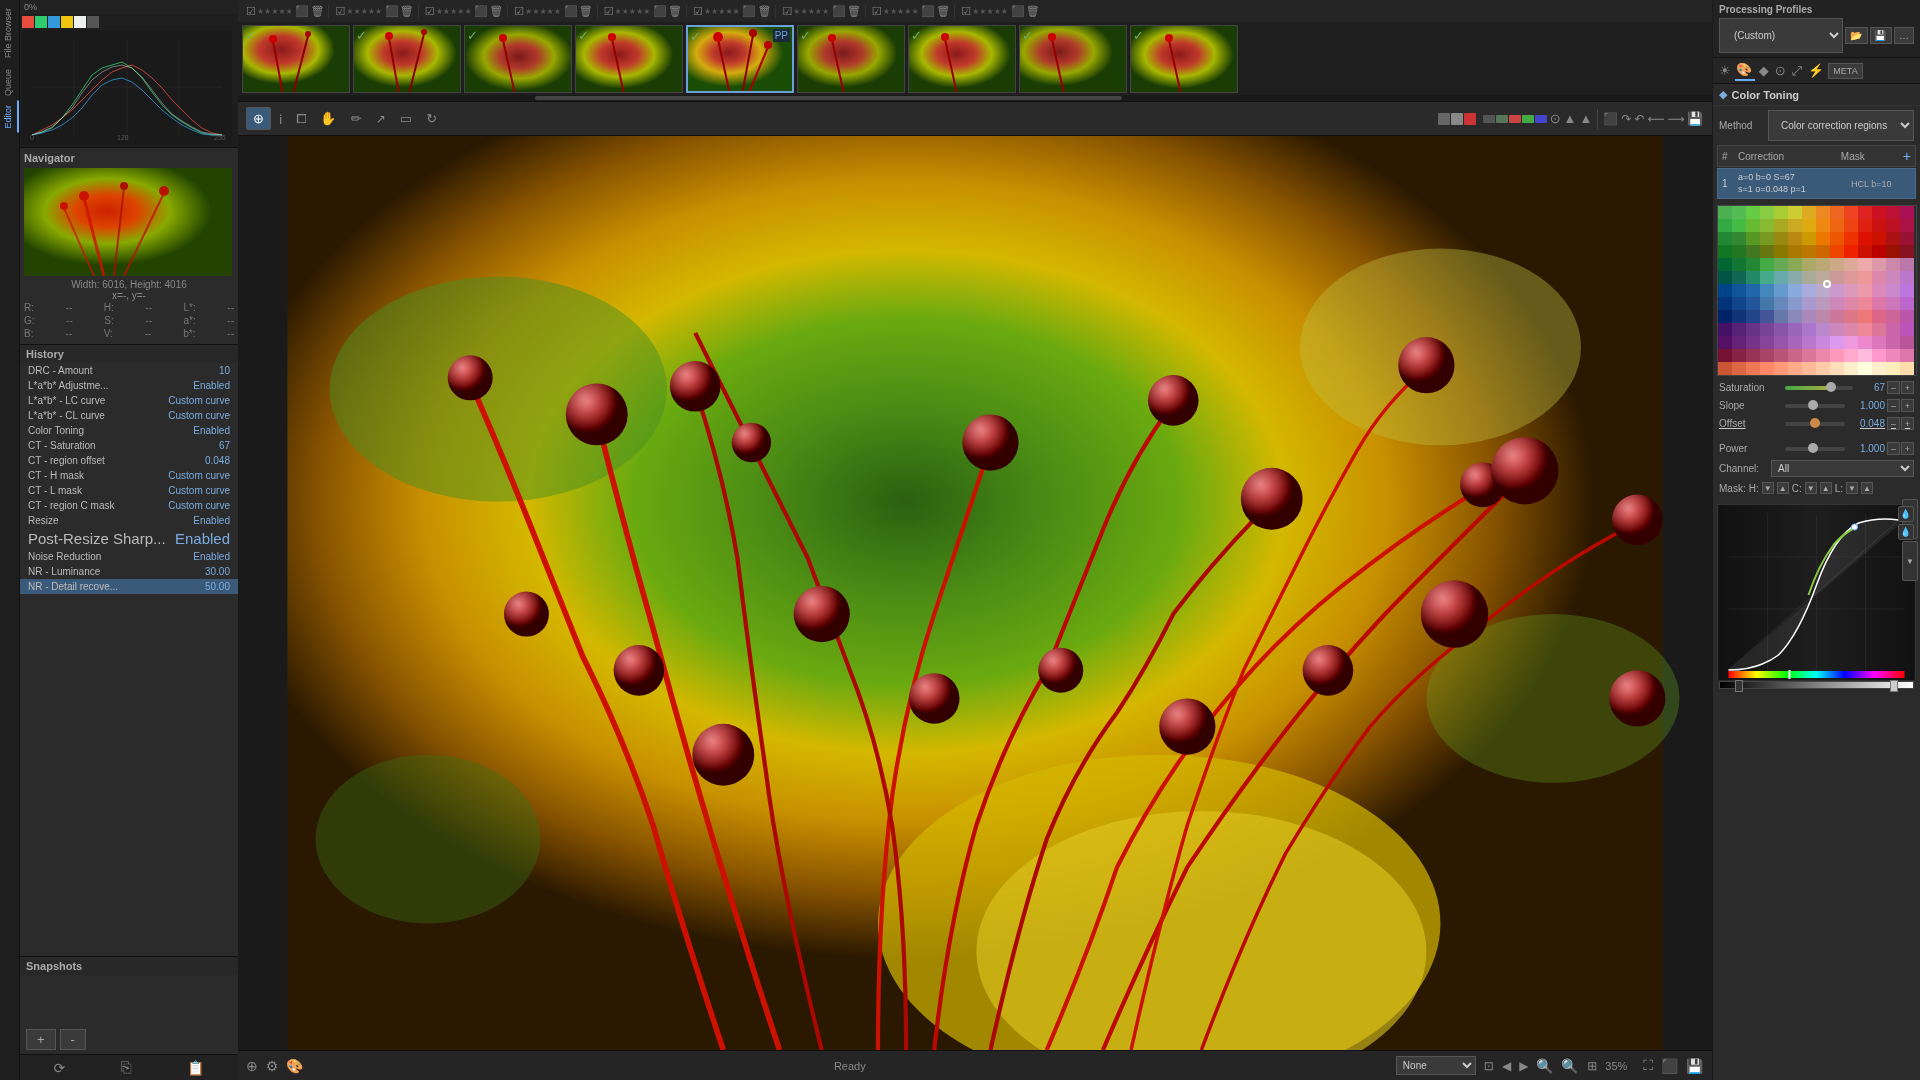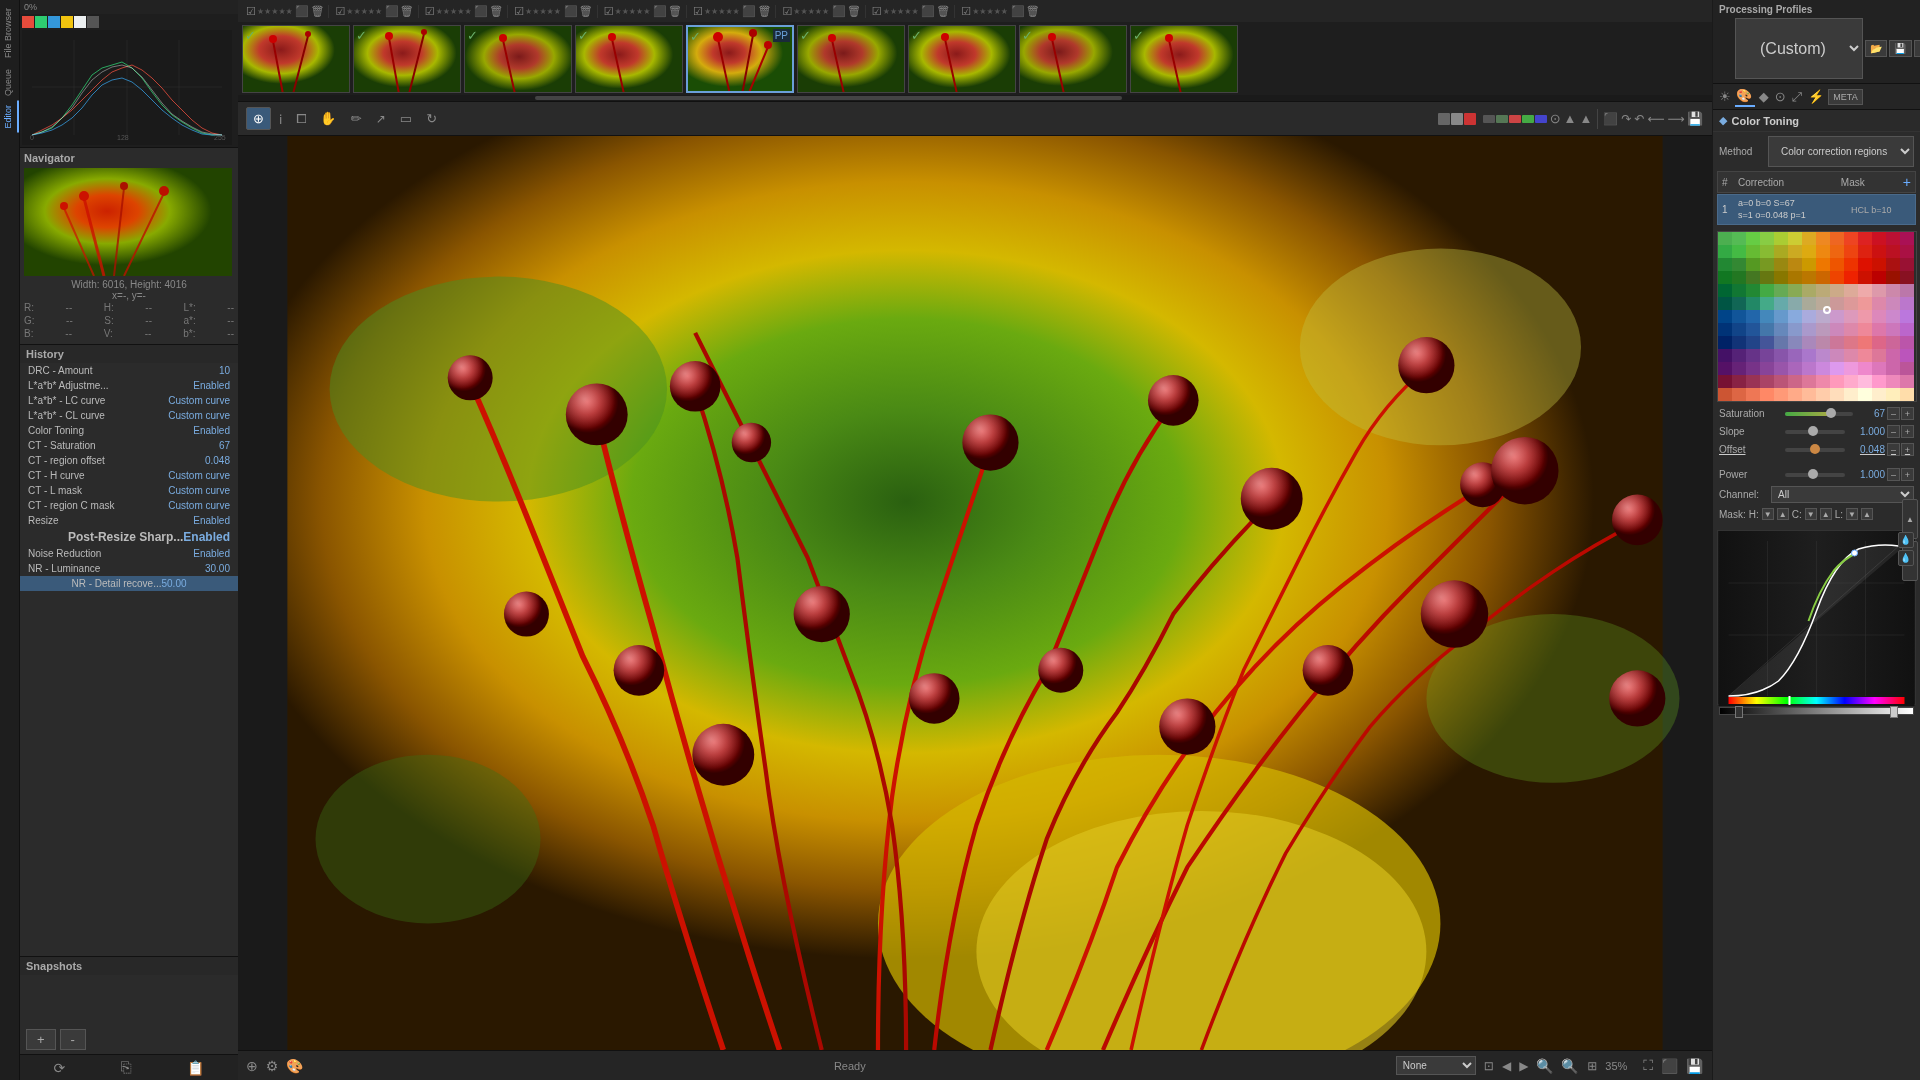--- a/index.html
+++ b/index.html
@@ -143,48 +143,48 @@
         </div>
         <div style="display: flex; justify-content: space-between; padding: 2px 8px; font-size: 10px; cursor: pointer;">
           <span style="color:#bbb;">CT - Saturation</span>
           <span style="color:#7aace0;">67</span>
         </div>
         <div style="display: flex; justify-content: space-between; padding: 2px 8px; font-size: 10px; cursor: pointer;">
           <span style="color:#bbb;">CT - region offset</span>
           <span style="color:#7aace0;">0.048</span>
         </div>
         <div style="display: flex; justify-content: space-between; padding: 2px 8px; font-size: 10px; cursor: pointer;">
-          <span style="color:#bbb;">CT - H curve</span>
+          <span style="color:#bbb;">CT - H mask</span>
           <span style="color:#7aace0;">Custom curve</span>
         </div>
         <div style="display: flex; justify-content: space-between; padding: 2px 8px; font-size: 10px; cursor: pointer;">
           <span style="color:#bbb;">CT - L mask</span>
           <span style="color:#7aace0;">Custom curve</span>
         </div>
         <div style="display: flex; justify-content: space-between; padding: 2px 8px; font-size: 10px; cursor: pointer;">
           <span style="color:#bbb;">CT - region C mask</span>
           <span style="color:#7aace0;">Custom curve</span>
         </div>
         <div style="display: flex; justify-content: space-between; padding: 2px 8px; font-size: 10px; cursor: pointer;">
           <span style="color:#bbb;">Resize</span>
           <span style="color:#7aace0;">Enabled</span>
         </div>
-        <div style="display: flex; justify-content: flex-end; padding: 2px 8px; font-size: 12px; cursor: pointer; font-weight: bold;">
+        <div style="display: flex; justify-content: space-between; padding: 2px 8px; font-size: 15px; cursor: pointer;">
           <span style="color:#bbb;">Post-Resize Sharp...</span>
           <span style="color:#7aace0;">Enabled</span>
         </div>
         <div style="display: flex; justify-content: space-between; padding: 2px 8px; font-size: 10px; cursor: pointer;">
           <span style="color:#bbb;">Noise Reduction</span>
           <span style="color:#7aace0;">Enabled</span>
         </div>
         <div style="display: flex; justify-content: space-between; padding: 2px 8px; font-size: 10px; cursor: pointer;">
           <span style="color:#bbb;">NR - Luminance</span>
           <span style="color:#7aace0;">30.00</span>
         </div>
-        <div style="display: flex; justify-content: center; padding: 2px 8px; font-size: 10px; cursor: pointer; background: rgb(58, 90, 122);">
+        <div style="display: flex; justify-content: space-between; padding: 2px 8px; font-size: 10px; cursor: pointer; background: rgb(58, 90, 122);">
           <span style="color:#bbb;">NR - Detail recove...</span>
           <span style="color:#7aace0;">50.00</span>
         </div>
       </div>
   </div>
 
   <div style="border-bottom:1px solid #111;min-height:80px;">
     <div style="font-weight:bold;font-size:11px;color:#aaa;padding:3px 6px;background:#282828;">Snapshots</div>
     <div style="height:50px;"></div>
     <div style="display:flex;gap:4px;padding:4px 6px;">
@@ -620,21 +620,21 @@
     <button style="background:none;border:none;color:#888;cursor:pointer;font-size:14px;">⬛</button>
     <button style="background:none;border:none;color:#888;cursor:pointer;font-size:14px;">💾</button>
   </div>
 </div>
 
 <div id="right-panel" style="width:208px;background:#2b2b2b;display:flex;flex-direction:column;border-left:1px solid #1a1a1a;flex-shrink:0;">
 
   <div style="padding:4px 6px;background:#222;border-bottom:1px solid #111;">
     <div style="font-size:10px;color:#aaa;margin-bottom:3px;font-weight:bold;">Processing Profiles</div>
     <div style="display:flex;align-items:center;gap:2px;">
-      <select style="background:#3a3a3a;border:1px solid #555;color:#ccc;padding:20px;font-size:16px;flex:1;margin-left:16px;">
+      <select style="background:#3a3a3a;border:1px solid #555;color:#ccc;padding:10px;font-size:10px;flex:1;">
         <option>(Custom)</option>
       </select>
       <button style="background:#3a3a3a;border:1px solid #555;color:#aaa;cursor:pointer;padding:2px 4px;font-size:10px;">📂</button>
       <button style="background:#3a3a3a;border:1px solid #555;color:#aaa;cursor:pointer;padding:2px 4px;font-size:10px;">💾</button>
       <button style="background:#3a3a3a;border:1px solid #555;color:#aaa;cursor:pointer;padding:2px 4px;font-size:10px;">…</button>
     </div>
   </div>
 
   <div style="display:flex;align-items:center;padding:2px 4px;gap:2px;background:#252525;border-bottom:1px solid #111;flex-wrap:wrap;">
     <button style="background:none;border:none;color:#888;cursor:pointer;font-size:13px;padding:2px;" title="Exposure">☀</button>

